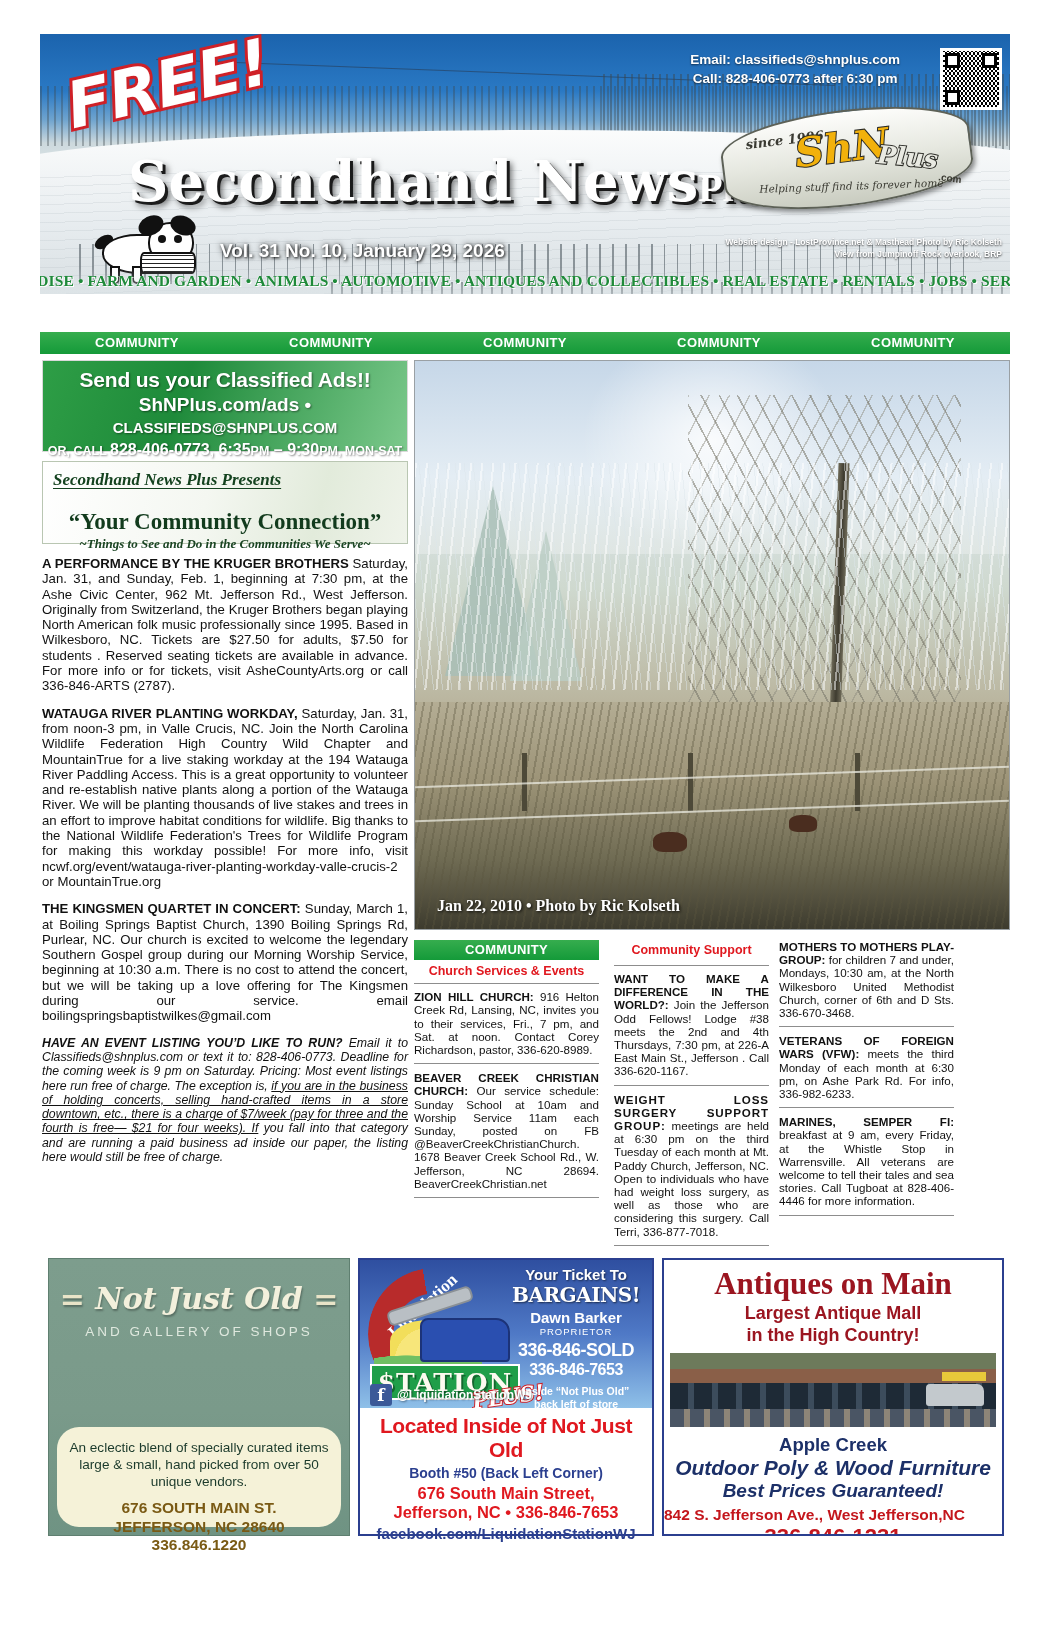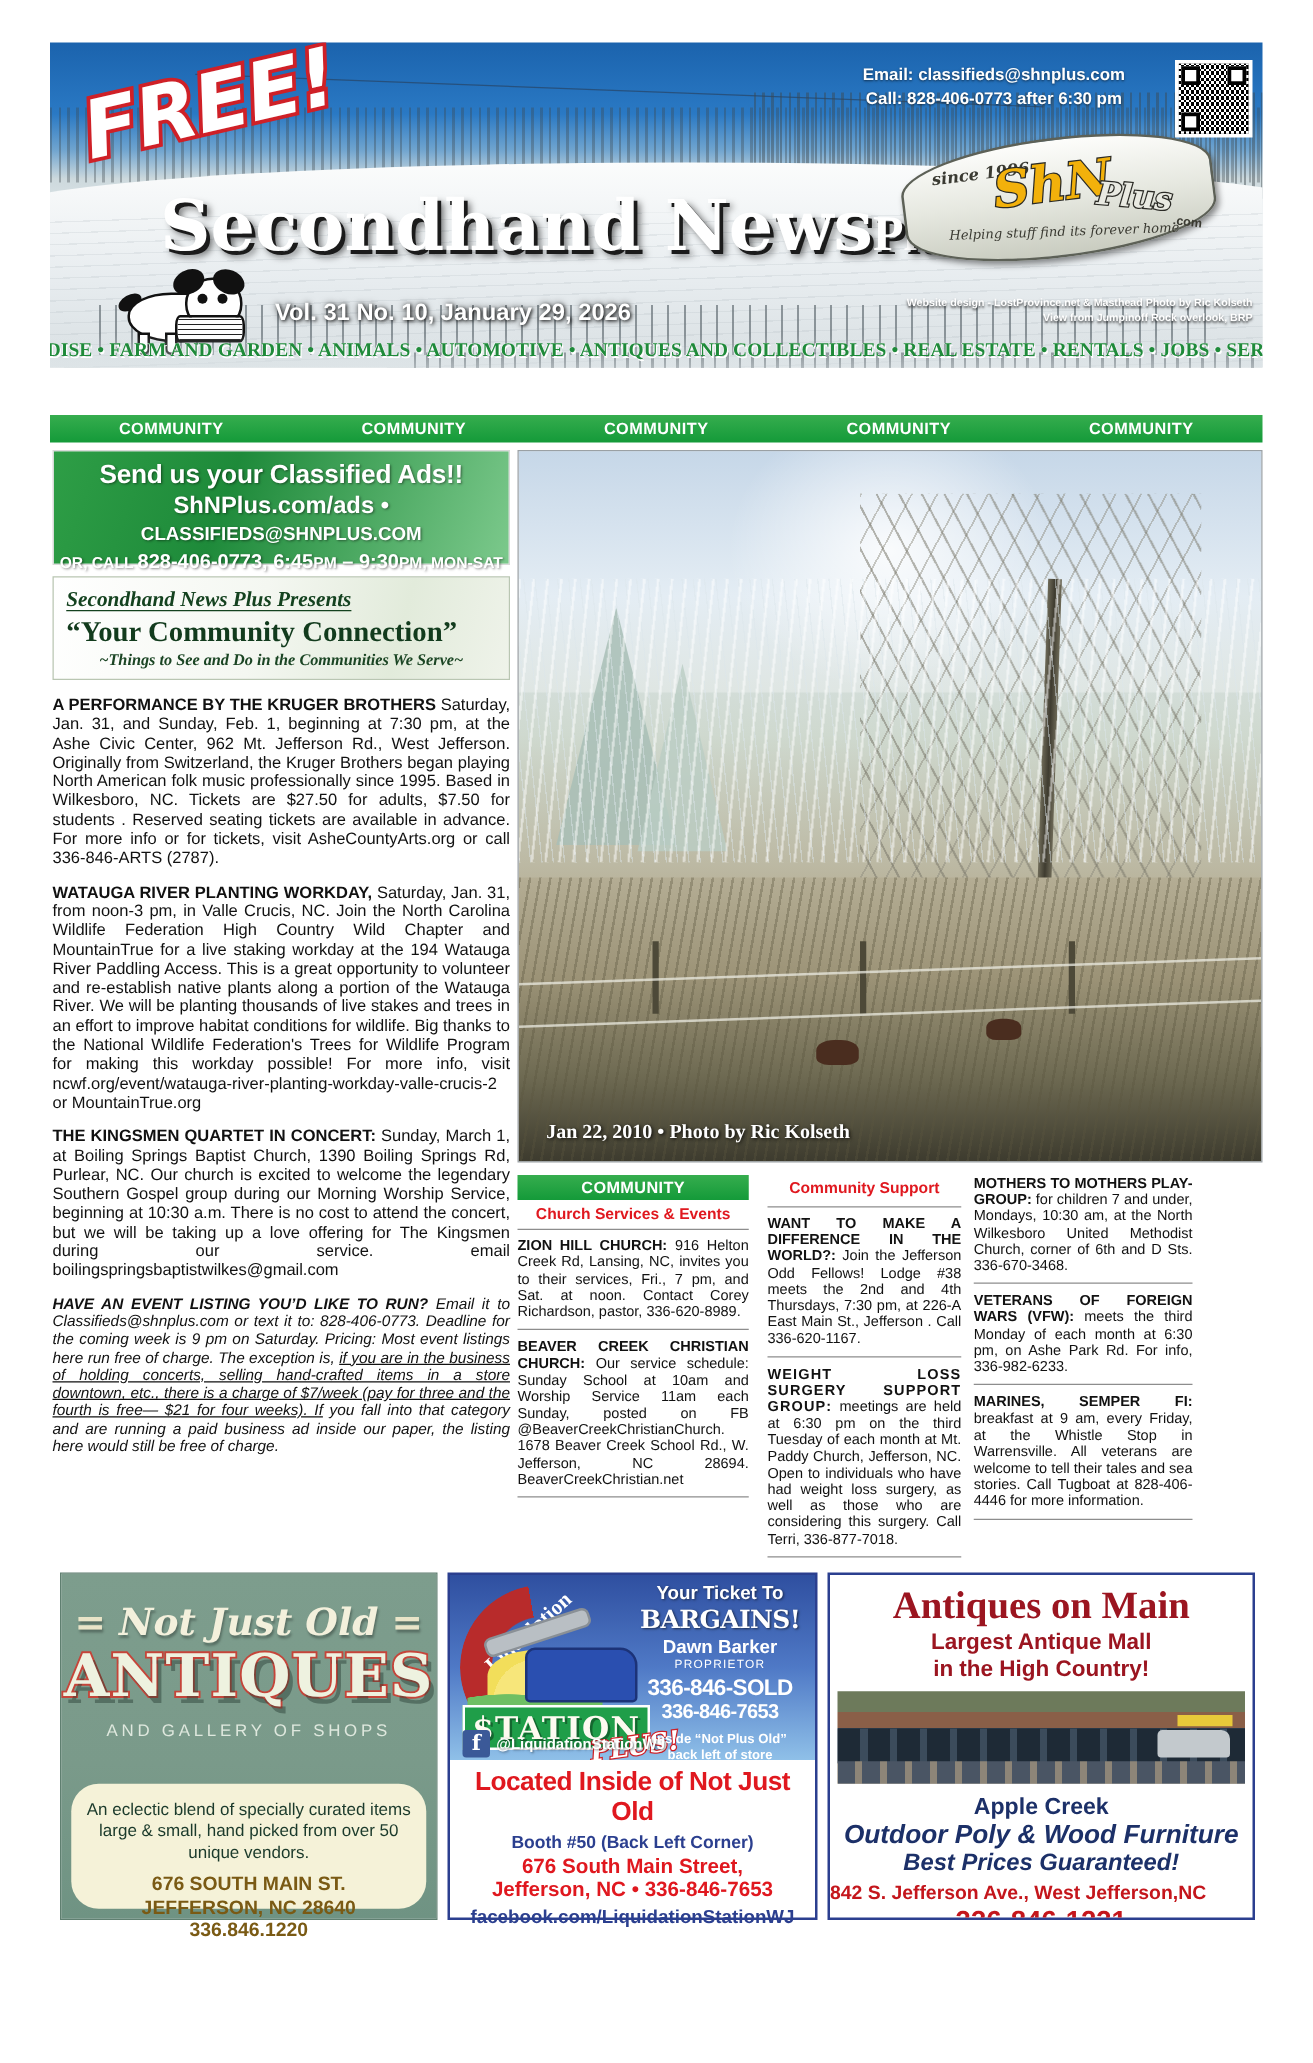--- a/index.html
+++ b/index.html
@@ -183,21 +183,21 @@
     margin-top:9px; width:366px; height:83px; padding:8px 10px 0 10px;
     border:1px solid #b9c6b2;
     background:linear-gradient(105deg,#ffffff 0%,#f4f7f1 45%,#e2ebdb 75%,#eff3ea 100%);
   }
   .presents-box .p1{
     font-family:"Liberation Serif", serif; font-style:italic; font-weight:bold;
     font-size:17px; color:#14421f; text-decoration:underline; text-underline-offset:3px;
   }
   .presents-box .p2{
     font-family:"Liberation Serif", serif; font-weight:bold; font-size:23px;
-    color:#123b1d; text-align:left; margin-top:3px;
+    color:#123b1d; text-align:center; margin-top:19px;
   }
   .presents-box .p3{
     font-family:"Liberation Serif", serif; font-style:italic; font-weight:bold;
     font-size:13px; color:#1b4524; text-align:center; margin-top:1px;
   }
 
   .story{ margin-top:12px; font-size:13.2px; line-height:15.3px; color:#111;
           text-align:justify; font-family:"Liberation Sans", sans-serif; }
   .story .hd{ font-weight:bold; }
   .story p{ margin:0 0 12px 0; }
@@ -459,21 +459,21 @@
     <div class="cell">COMMUNITY</div>
     <div class="cell">COMMUNITY</div>
     <div class="cell">COMMUNITY</div>
   </div>
 
   <div class="col-left">
 
     <div class="ads-box">
       <div class="l1">Send us your Classified Ads!!</div>
       <div class="l2"><span>ShNPlus.com/ads • </span><span class="sm">CLASSIFIEDS@SHNPLUS.COM</span></div>
-      <div class="l3"><span class="sm">OR, CALL </span><span>828-406-0773, 6:45</span><span class="sm">PM</span><span> – 9:30</span><span class="sm">PM, MON-SAT</span></div>
+      <div class="l3"><span class="sm">OR, CALL </span><span>828-406-0773, 6:35</span><span class="sm">PM</span><span> – 9:30</span><span class="sm">PM, MON-SAT</span></div>
     </div>
 
     <div class="presents-box">
       <div class="p1">Secondhand News Plus Presents</div>
       <div class="p2">“Your Community Connection”</div>
       <div class="p3">~Things to See and Do in the Communities We Serve~</div>
     </div>
 
     <div class="story">
       <p><span class="hd">A PERFORMANCE BY THE KRUGER BROTHERS</span><span> Saturday, Jan. 31, and Sunday, Feb. 1, beginning at 7:30 pm, at the Ashe Civic Center, 962 Mt. Jefferson Rd., West Jefferson. Originally from Switzerland, the Kruger Brothers began playing North American folk music professionally since 1995. Based in Wilkesboro, NC. Tickets are $27.50 for adults, $7.50 for students . Reserved seating tickets are available in advance. For more info or for tickets, visit AsheCountyArts.org or call 336-846-ARTS (2787).</span></p>
@@ -528,21 +528,20 @@
       <div class="sep"></div>
       <div class="item"><b>VETERANS OF FOREIGN WARS (VFW):</b><span>  meets the third Monday of each month at 6:30 pm, on Ashe Park Rd. For info, 336-982-6233.</span></div>
       <div class="sep"></div>
       <div class="item"><b>MARINES, SEMPER FI:</b><span>  breakfast at 9 am, every Friday, at the Whistle Stop in Warrensville. All veterans are welcome to tell their tales and sea stories. Call Tugboat at 828-406-4446 for more information.</span></div>
       <div class="sep"></div>
     </div>
   </div>
 
   <div class="ad1">
     <div class="nj"><span class="dash">=</span> <span>Not Just Old</span> <span class="dash">=</span></div>
-    <div class="big">ANTIQUES</div>
     <div class="sub">AND GALLERY OF SHOPS</div>
     <div class="cream">
       <div class="t">An eclectic blend of specially curated items large &amp; small, hand picked from over 50 unique vendors.</div>
       <div class="addr">
         <div>676 SOUTH MAIN ST.</div>
         <div>JEFFERSON, NC 28640</div>
         <div>336.846.1220</div>
       </div>
     </div>
   </div>

